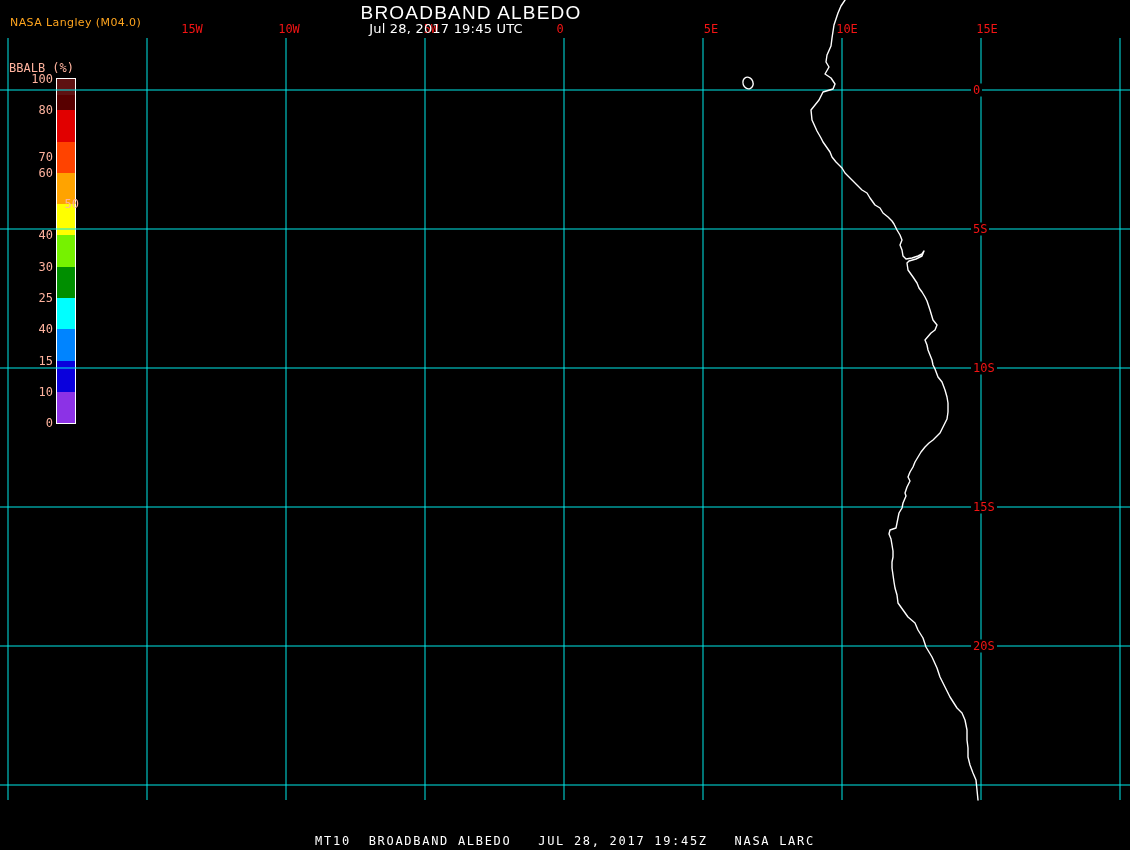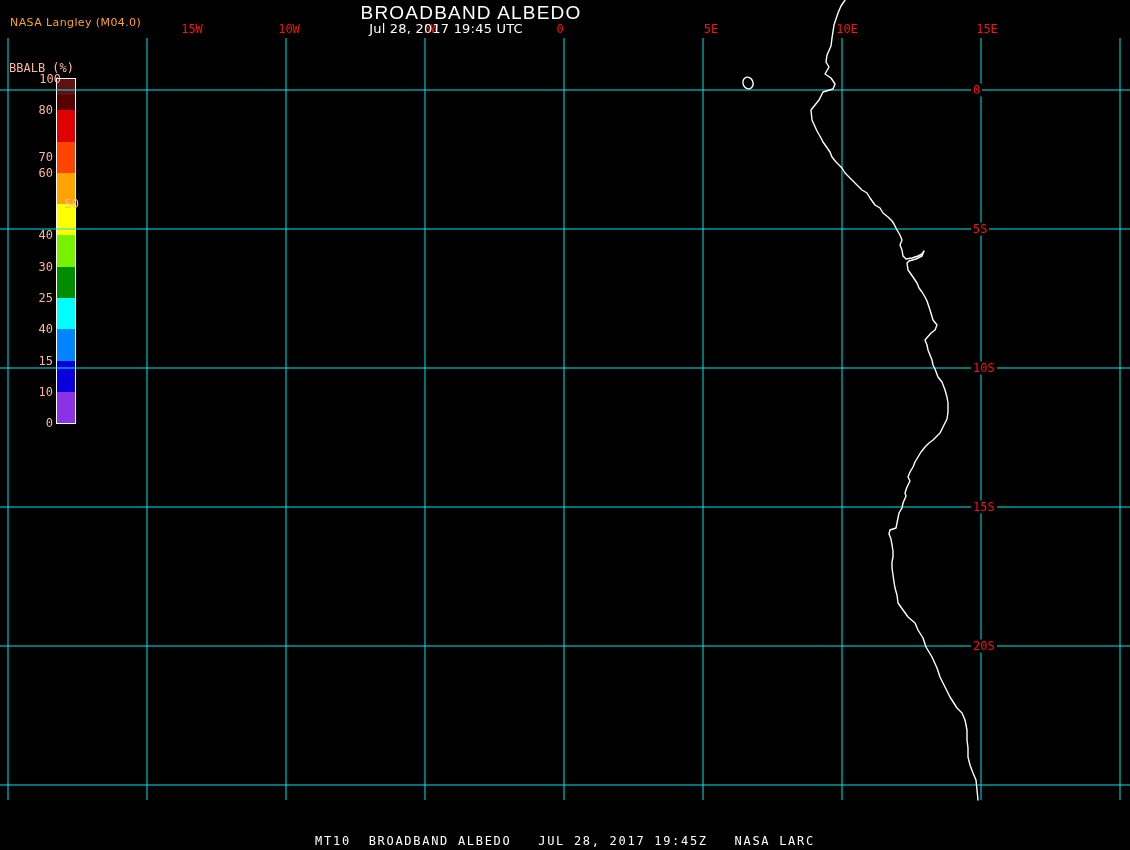--- a/index.html
+++ b/index.html
@@ -82,21 +82,21 @@
       <div class="cb-seg" style="top: 173px; height: 31px; background: rgb(255, 163, 0);"></div>
       <div class="cb-seg" style="top: 204px; height: 31px; background: rgb(255, 255, 0);"></div>
       <div class="cb-seg" style="top: 235px; height: 32px; background: rgb(118, 242, 0);"></div>
       <div class="cb-seg" style="top: 267px; height: 31px; background: rgb(0, 142, 0);"></div>
       <div class="cb-seg" style="top: 298px; height: 31px; background: rgb(0, 255, 255);"></div>
       <div class="cb-seg" style="top: 329px; height: 32px; background: rgb(0, 132, 255);"></div>
       <div class="cb-seg" style="top: 361px; height: 31px; background: rgb(10, 0, 220);"></div>
       <div class="cb-seg" style="top: 392px; height: 31px; background: rgb(140, 50, 230);"></div>
     </div>
   <div>
-      <div class="cb-tick" style="top: 79px; color: rgb(255, 179, 158); padding-left: 8px;">100</div>
+      <div class="cb-tick" style="top: 79px; color: rgb(255, 179, 158);">100</div>
       <div class="cb-tick" style="top: 110px; color: rgb(255, 179, 158);">80</div>
       <div class="cb-tick" style="top: 157px; color: rgb(255, 179, 158);">70</div>
       <div class="cb-tick" style="top: 173px; color: rgb(255, 179, 158);">60</div>
       <div class="cb-tick" style="top: 204px; color: rgb(255, 179, 158); padding-left: 26px;">50</div>
       <div class="cb-tick" style="top: 235px; color: rgb(255, 179, 158);">40</div>
       <div class="cb-tick" style="top: 267px; color: rgb(255, 179, 158);">30</div>
       <div class="cb-tick" style="top: 298px; color: rgb(255, 179, 158);">25</div>
       <div class="cb-tick" style="top: 329px; color: rgb(255, 179, 158);">40</div>
       <div class="cb-tick" style="top: 361px; color: rgb(255, 179, 158);">15</div>
       <div class="cb-tick" style="top: 392px; color: rgb(255, 179, 158);">10</div>

